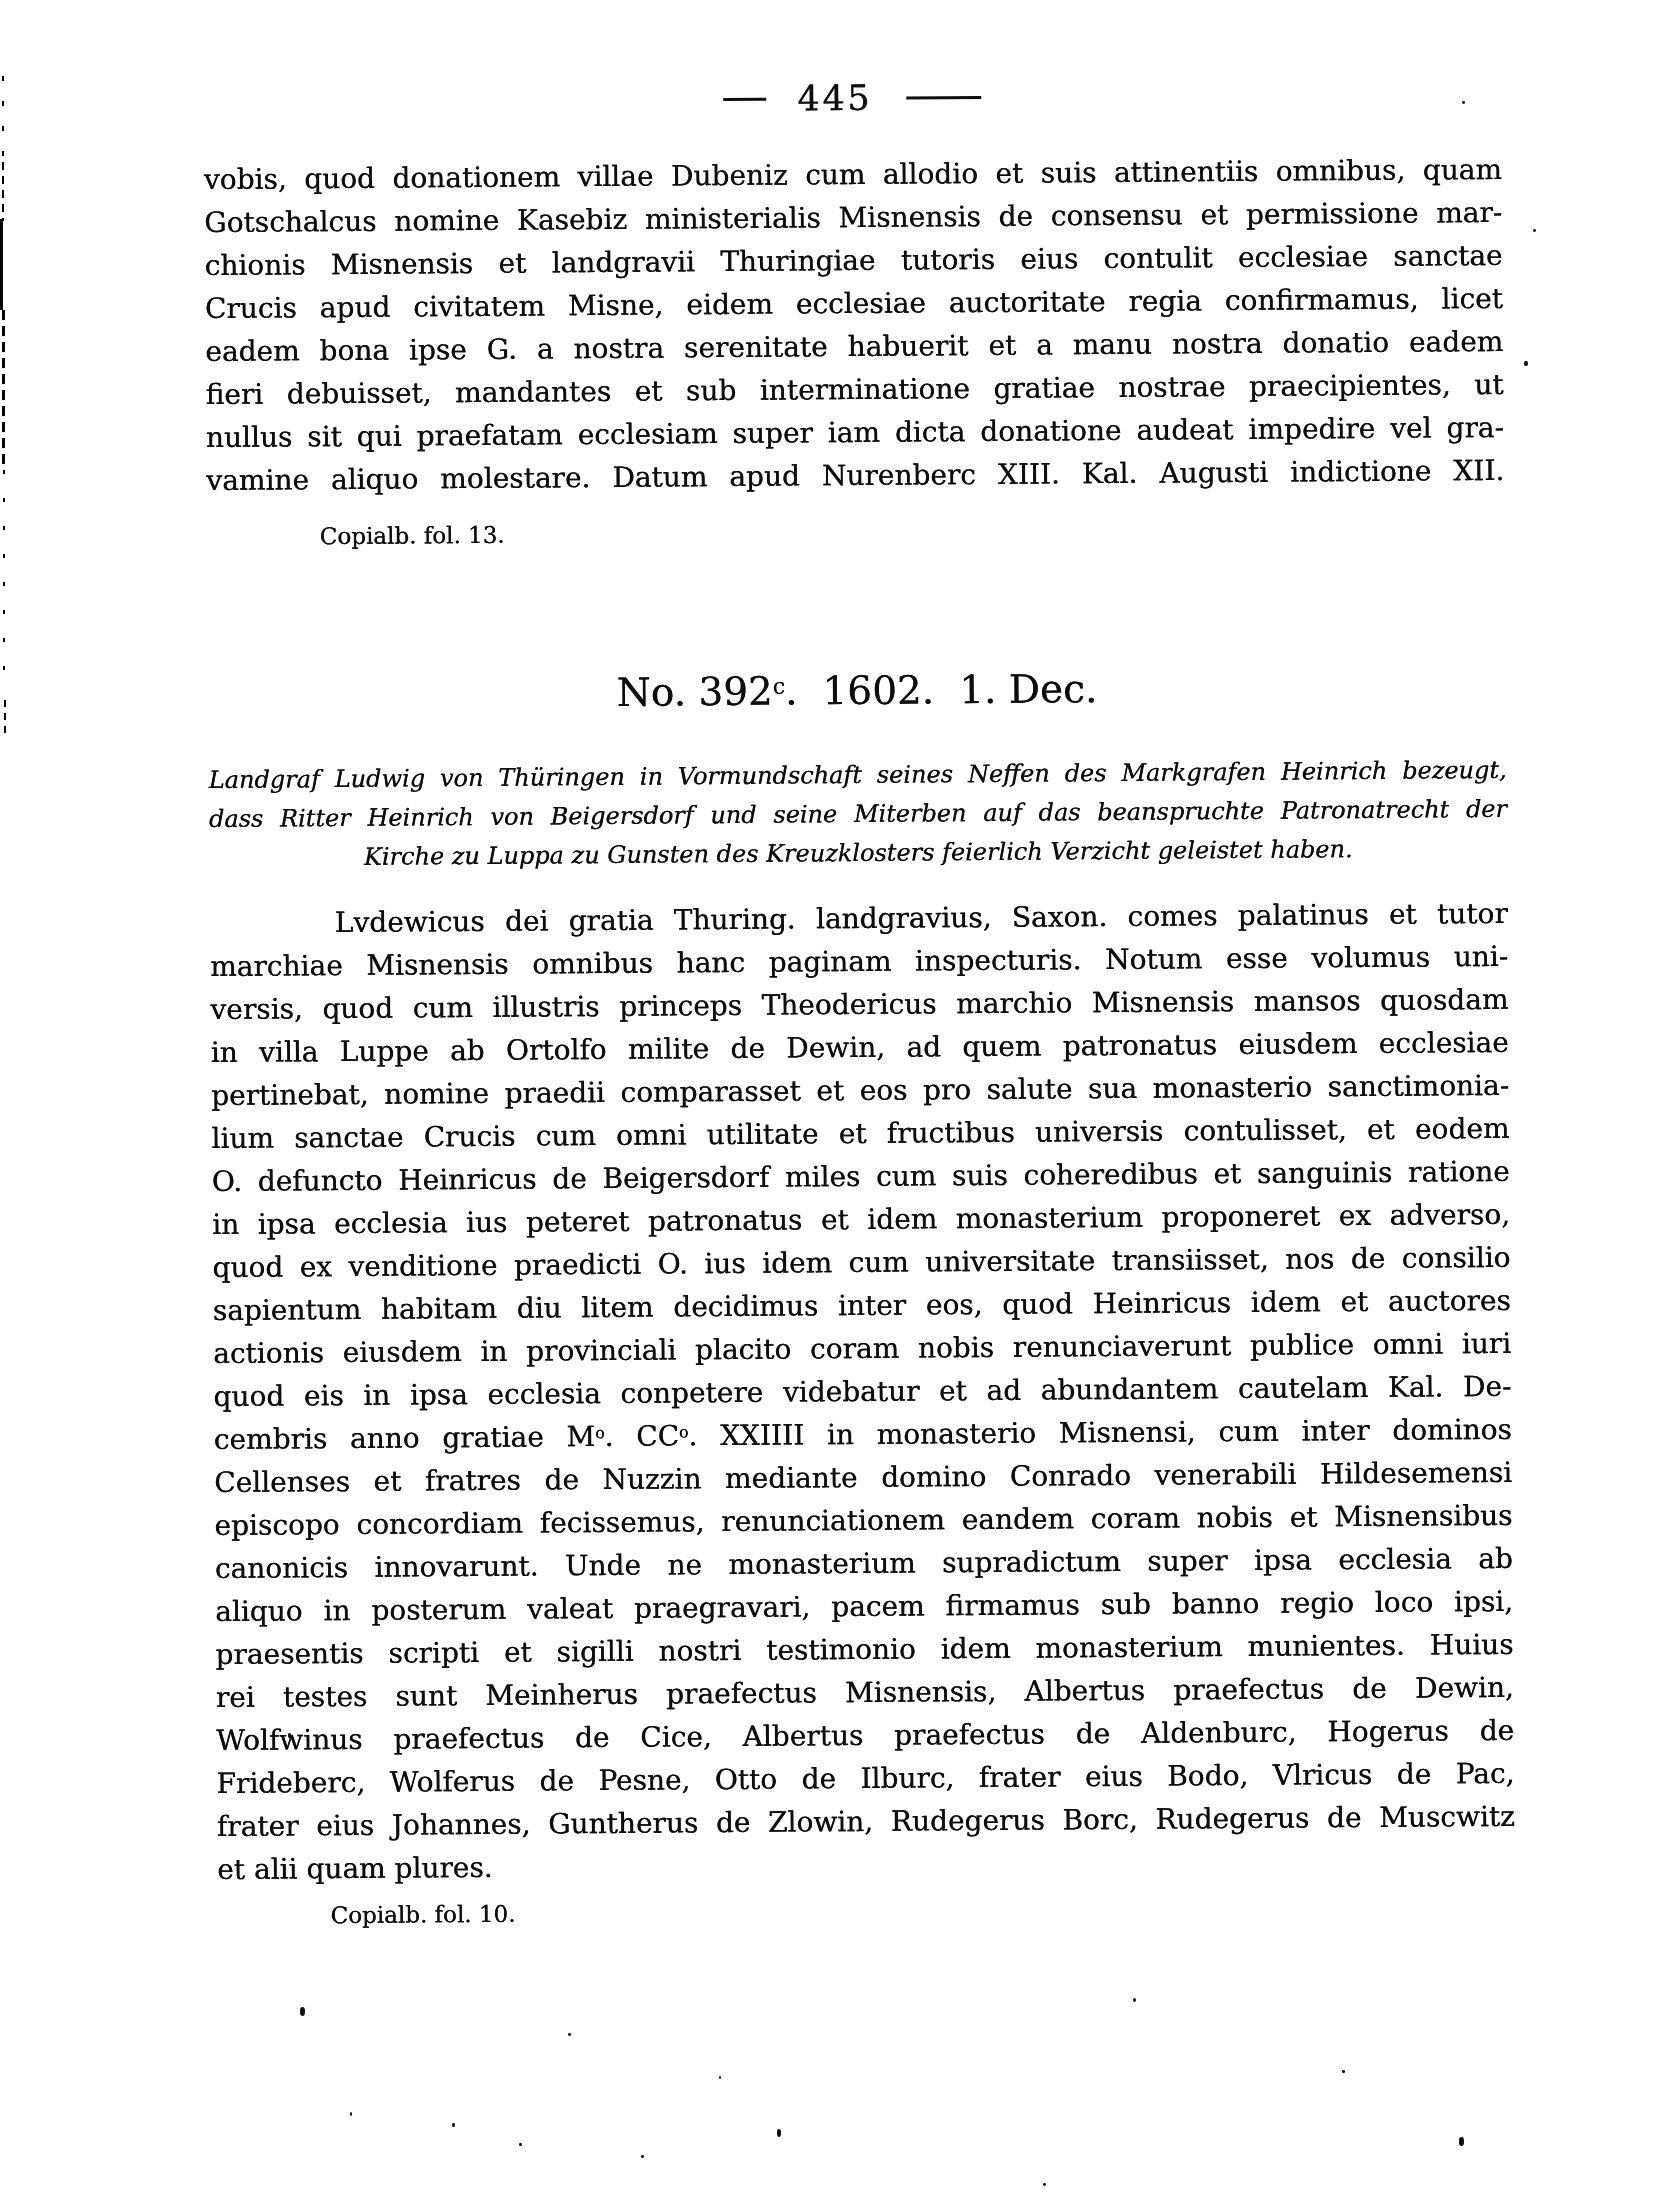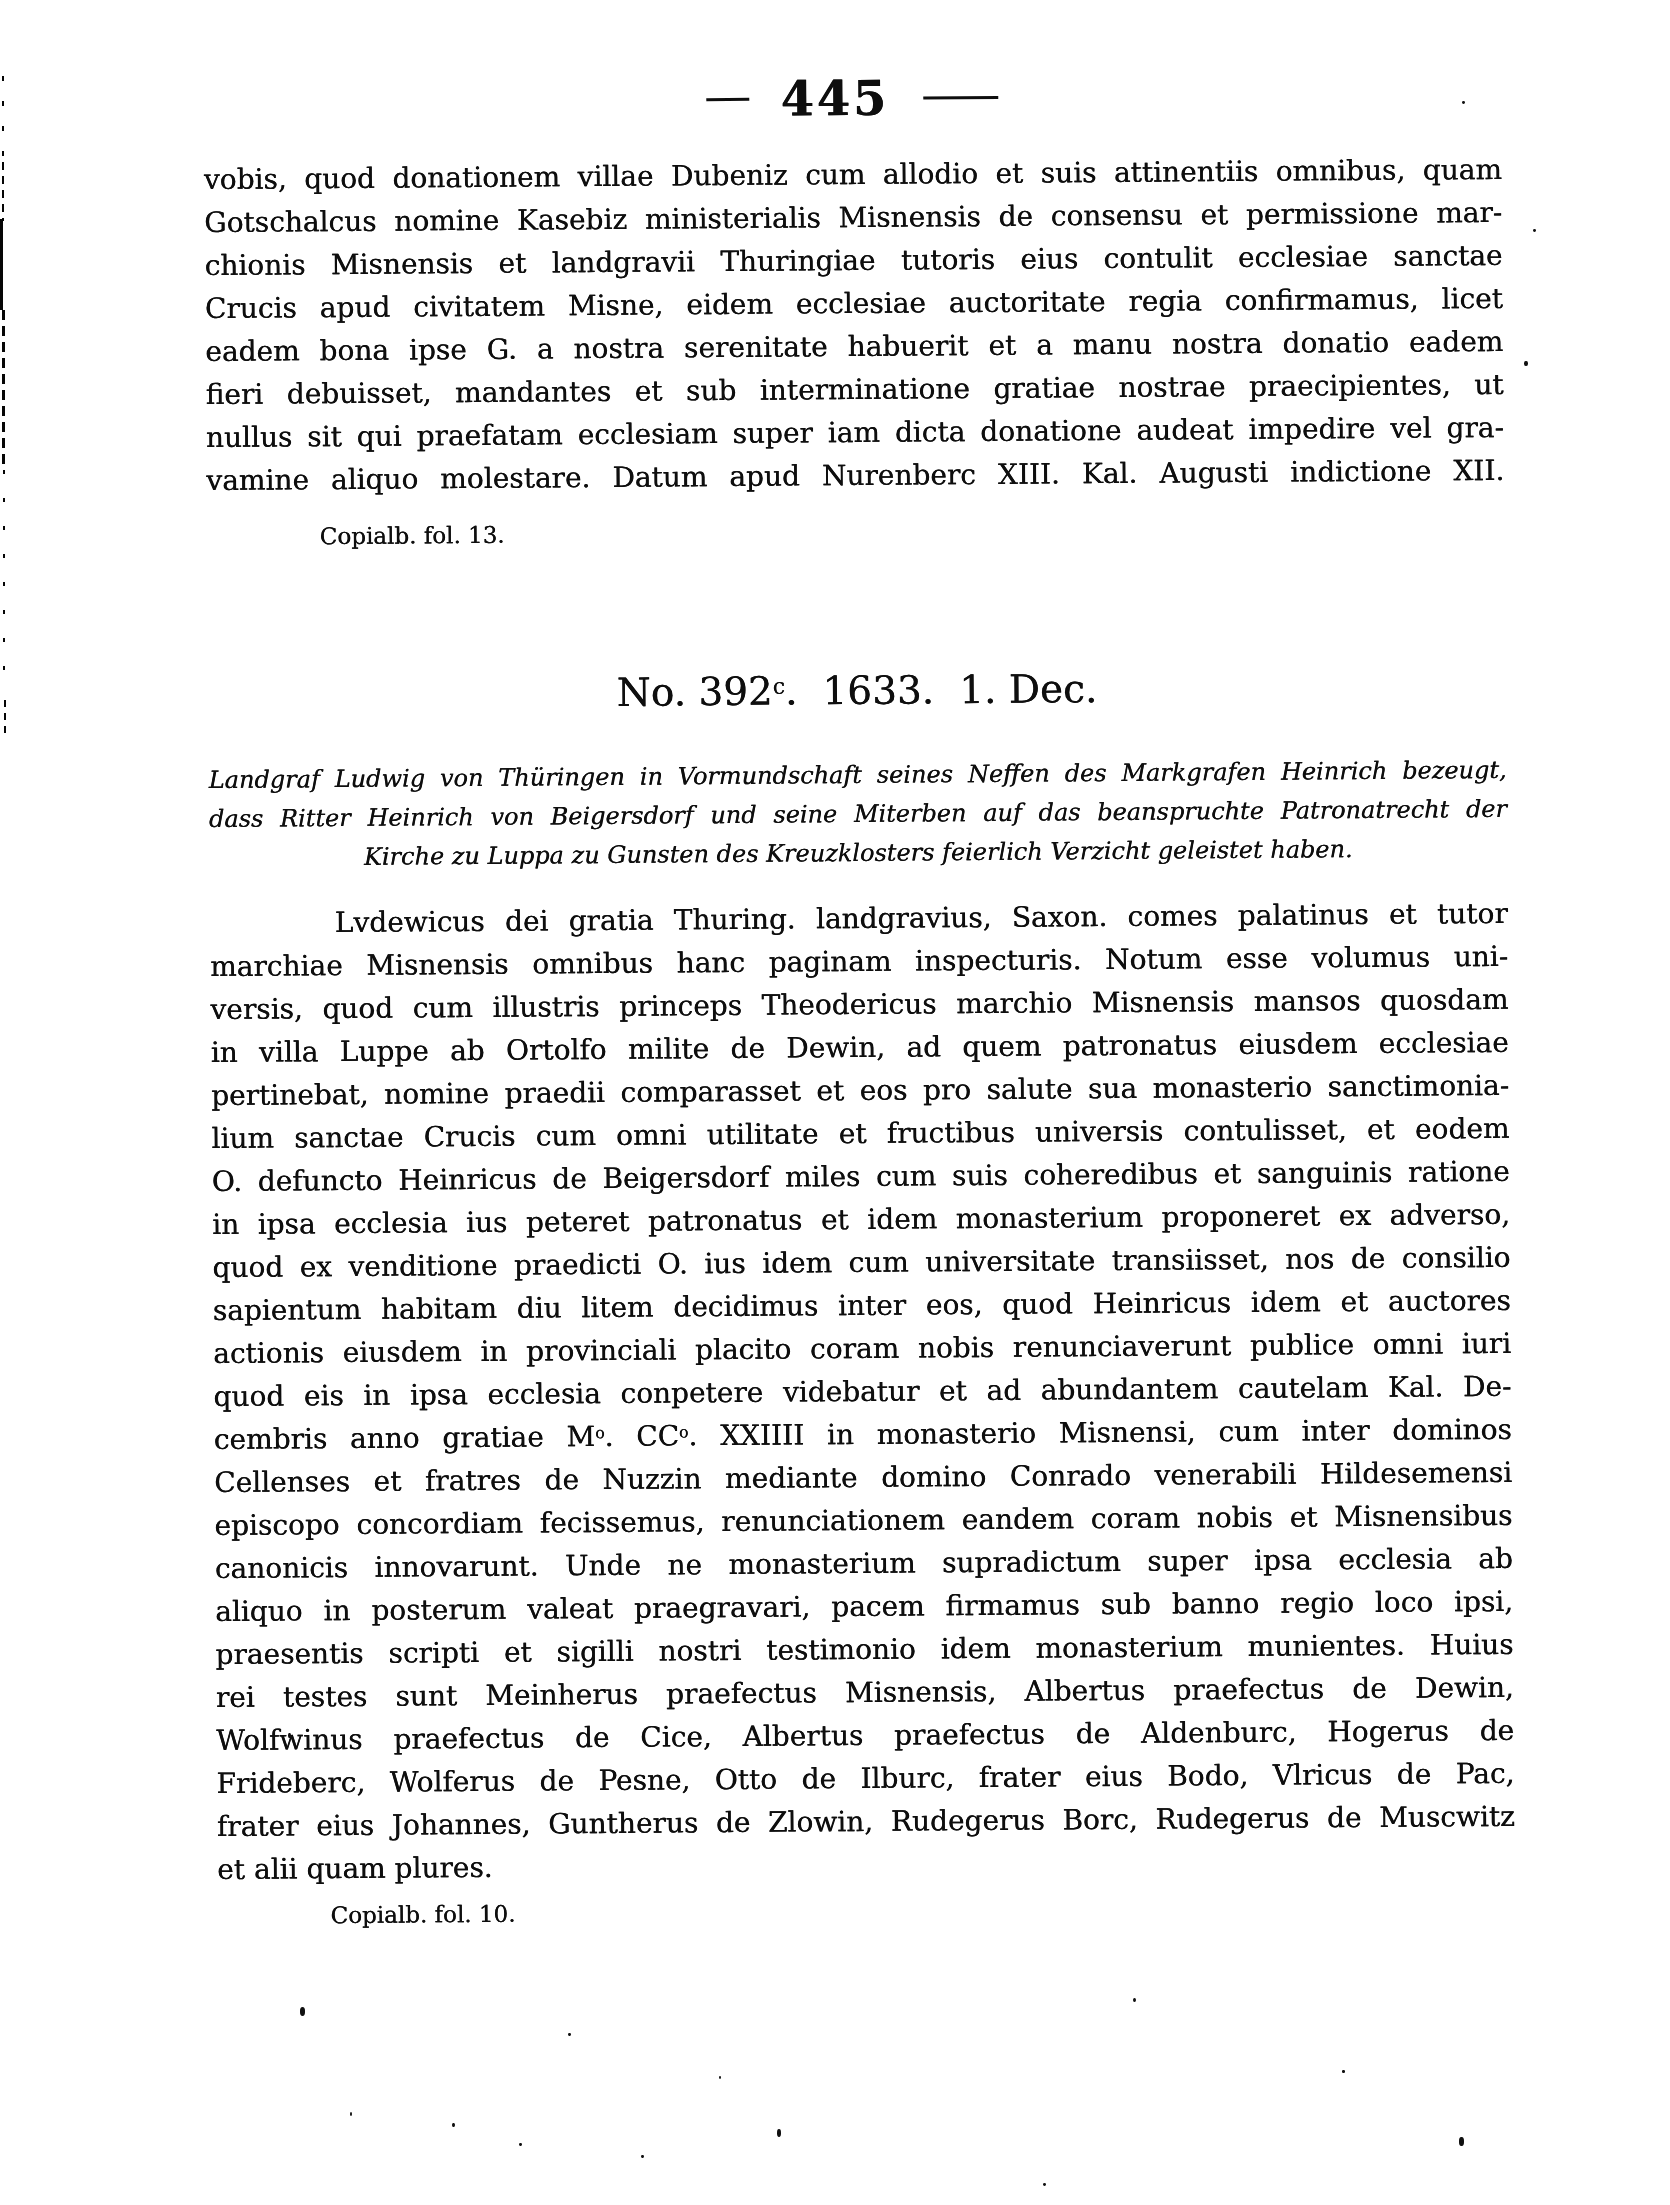--- a/index.html
+++ b/index.html
@@ -36,22 +36,22 @@
     justify-content: center;
     align-items: center;
   }
   .pagehead .rule {
     height: 2.7px;
     background: #0e0e0e;
   }
   .pagehead .rule.left  { width: 43px;  margin-right: 31px; }
   .pagehead .rule.right { width: 75px; margin-left: 34px; }
   .pagehead .num {
-    font-size: 48px;
-    font-weight: bold;
+    font-size: 35px;
+    font-weight: normal;
     letter-spacing: 2.7px;
     line-height: 35px;
   }
   
   .para {
     position: absolute;
     left: 0;
     width: 1298px;
     font-size: 28px;
     line-height: 43px;
@@ -169,21 +169,21 @@
       <div class="ln">chionis Misnensis et landgravii Thuringiae tutoris eius contulit ecclesiae sanctae</div>
       <div class="ln">Crucis apud civitatem Misne, eidem ecclesiae auctoritate regia confirmamus, licet</div>
       <div class="ln">eadem bona ipse G. a nostra serenitate habuerit et a manu nostra donatio eadem</div>
       <div class="ln">fieri debuisset, mandantes et sub interminatione gratiae nostrae praecipientes, ut</div>
       <div class="ln">nullus sit qui praefatam ecclesiam super iam dicta donatione audeat impedire vel gra-</div>
       <div class="ln">vamine aliquo molestare. Datum apud Nurenberc XIII. Kal. Augusti indictione XII.</div>
     </div>
 
     <div class="srcnote c13">Copialb. fol. 13.</div>
 
-    <div class="heading"><span>No. 392</span><sup class="ssup">c</sup><span>.</span><span class="gap"></span><span>1633.</span><span class="gap"></span><span>1. Dec.</span></div>
+    <div class="heading"><span>No. 392</span><sup class="ssup">c</sup><span>.</span><span class="gap"></span><span>1602.</span><span class="gap"></span><span>1. Dec.</span></div>
 
     <div class="summary">
       <div class="ln">Landgraf Ludwig von Thüringen in Vormundschaft seines Neffen des Markgrafen Heinrich bezeugt,</div>
       <div class="ln">dass Ritter Heinrich von Beigersdorf und seine Miterben auf das beanspruchte Patronatrecht der</div>
       <div class="ln center">Kirche zu Luppa zu Gunsten des Kreuzklosters feierlich Verzicht geleistet haben.</div>
     </div>
 
     <div class="para p2">
       <div class="ln indent">Lvdewicus dei gratia Thuring. landgravius, Saxon. comes palatinus et tutor</div>
       <div class="ln">marchiae Misnensis omnibus hanc paginam inspecturis.  Notum esse volumus uni-</div>

